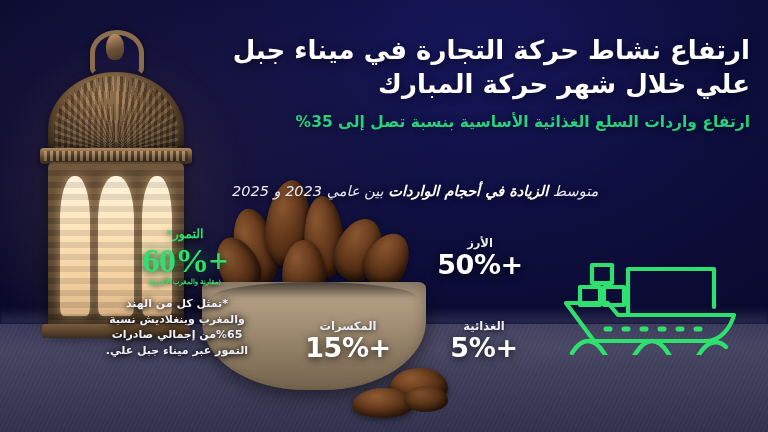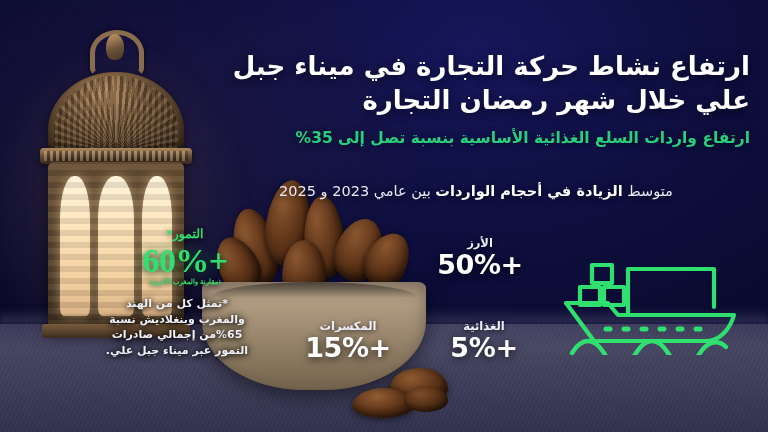--- a/index.html
+++ b/index.html
@@ -131,33 +131,34 @@
     background:radial-gradient(ellipse at 40% 28%, #915c33 0%, #5d3418 52%, #2d1408 100%);
     box-shadow:inset -3px -4px 8px rgba(0,0,0,.5), 0 2px 6px rgba(0,0,0,.5);
   }
   .date-loose-c{
     position:absolute; left:404px; bottom:20px; width:44px; height:26px;
     border-radius:50%/55% 55% 45% 45%;
     background:radial-gradient(ellipse at 38% 30%, #7d4d2a 0%, #512d14 55%, #291206 100%);
     box-shadow:inset -2px -3px 6px rgba(0,0,0,.5);
   }
   
-  .head-wrap{ position:absolute; right:18px; top:34px; width:532px; text-align:right;margin-top:16px; }
+  .head-wrap{ position:absolute; right:18px; top:34px; width:532px; text-align:right; }
   .title{
     color:#fff; font-size:26px; line-height:1.30; font-weight:700;
     letter-spacing:.1px; text-shadow:0 2px 10px rgba(0,0,0,.55);
   }
   .subtitle{
     margin-top:10px; color:#26d07c; font-size:15.5px; font-weight:600; line-height:1.3;
     text-shadow:0 1px 6px rgba(0,0,0,.5);
   }
   .lead{
-    position:absolute; right:28px; top:182px; width:528px; text-align:center;
+    position:absolute; right:8px; top:182px; width:528px; text-align:left;
     color:#e9e9f6; font-size:14.5px; font-weight:400; line-height:1.35;
     text-shadow:0 1px 6px rgba(0,0,0,.6);
+    font-style:italic;
   }
   .lead b{ font-weight:700; color:#fff; }
   
   .stat{ position:absolute; text-align:center; }
   .stat .label{
     color:#eef0fb; font-size:11.5px; font-weight:600; line-height:1.1;
     text-shadow:0 1px 5px rgba(0,0,0,.75); margin-bottom:1px;
   }
   .stat .value{
     color:#fff; font-size:27px; font-weight:800; line-height:1.05;
@@ -215,21 +216,21 @@
     </div>
     <div class="bowl"></div>
     <div class="date-loose-a"></div>
   </div>
   <div class="date-loose-b"></div>
   <div class="date-loose-c"></div>
 
   <div class="head-wrap">
     <div class="title">
       <div>ارتفاع نشاط حركة التجارة في ميناء جبل</div>
-      <div>علي خلال شهر رمضان التجارة</div>
+      <div>علي خلال شهر حركة المبارك</div>
     </div>
     <div class="subtitle">ارتفاع واردات السلع الغذائية الأساسية بنسبة تصل إلى 35%</div>
   </div>
 
   <div class="lead">
     <span>متوسط </span><b>الزيادة في أحجام الواردات</b><span> بين عامي 2023 و 2025</span>
   </div>
 
   <div class="stat hero" style="left:118px; top:228px; width:134px;font-family:Liberation Serif, serif;">
     <div class="label">التمور*</div>

